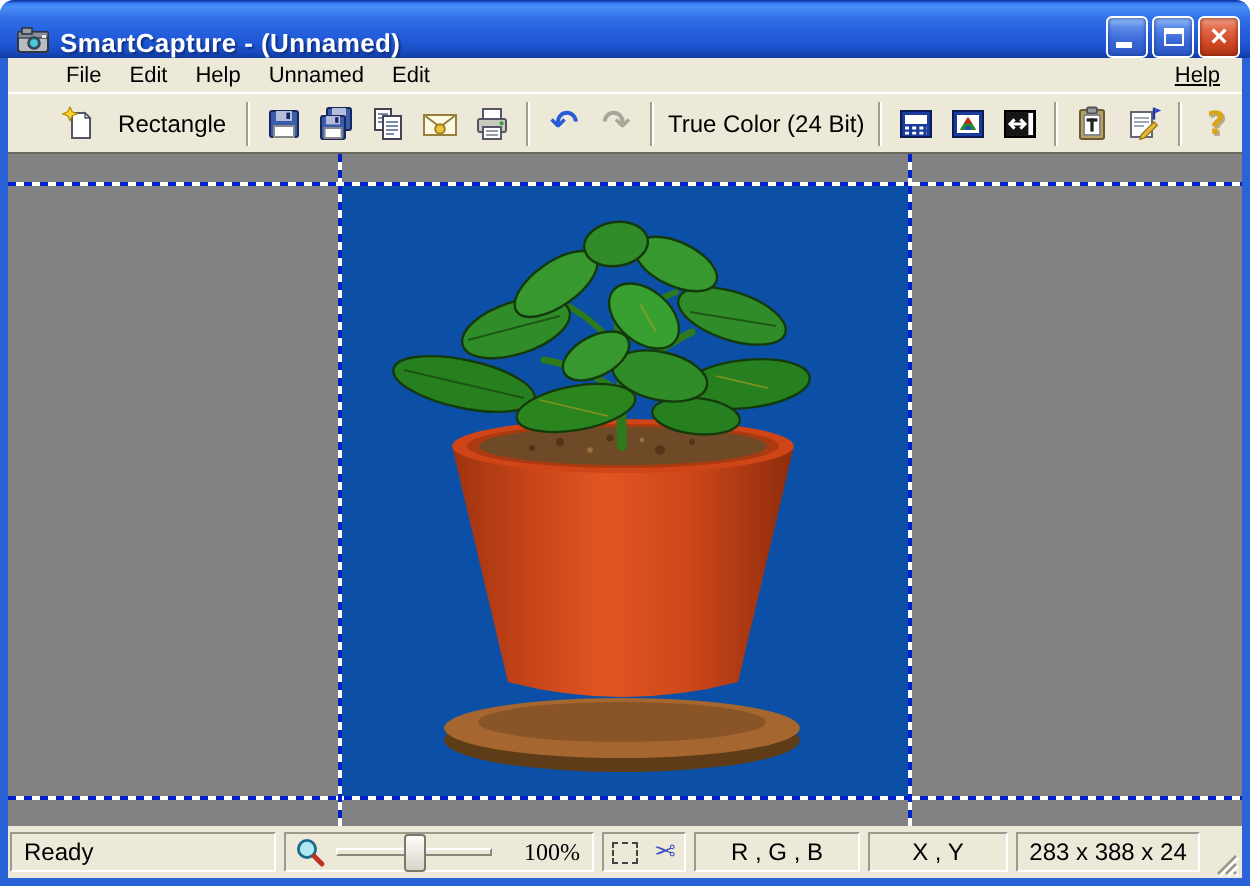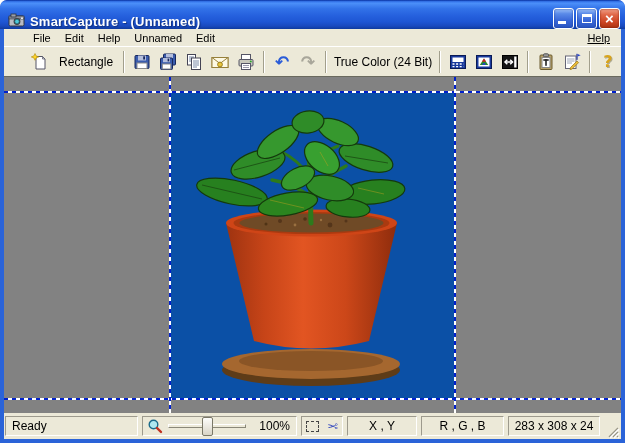--- a/index.html
+++ b/index.html
@@ -99,21 +99,21 @@
   .p-dim   { width: 92px; justify-content: center; }
   .slider-track {
     width: 78px; height: 4px; background: #ECE9D8; position: relative;
     border: 1px solid; border-color: #fff #8a8878 #8a8878 #fff;
   }
   .slider-thumb {
     position: absolute; left: 33px; top: -8px; width: 11px; height: 19px;
     background: linear-gradient(180deg,#fdfdfb,#d9d5c7);
     border: 1px solid #7a7868; border-radius: 2px;
   }
-  .zoom-val { margin-left: auto; padding-right: 2px; }
+  .zoom-val { margin-left: auto; padding-right: 2px; font-family: Liberation Serif, serif; }
   .marquee-ic { width: 13px; height: 11px; border: 1px dashed #444; }
   .scissors { color: #3a4fc0; font-family: "DejaVu Sans", sans-serif; font-size: 13px; transform: scaleX(-1); display:inline-block; }
   .grip { margin-left: auto; margin-right: 1px; align-self: flex-end; }
 </style>
 </head>
 <body>
 
 <div class="window">
 
   <div class="titlebar">
@@ -383,30 +383,30 @@
         <div class="slider-thumb"></div>
       </div>
       <span class="zoom-val">100%</span>
     </div>
 
     <div class="spanel p-tools">
       <span class="marquee-ic"></span>
       <span class="scissors">✂</span>
     </div>
 
+    <div class="spanel p-rgb">
+      <span>R , G , B</span>
+    </div>
+
     <div class="spanel p-xy">
       <span>X , Y</span>
     </div>
 
-    <div class="spanel p-rgb">
-      <span>R , G , B</span>
-    </div>
-
     <div class="spanel p-dim">
-      <span>283 x 308 x 24</span>
+      <span>283 x 388 x 24</span>
     </div>
 
     <svg class="grip" width="15" height="15" viewBox="0 0 15 15">
       <g stroke-width="1.4">
         <line x1="13" y1="4" x2="4" y2="13" stroke="#9a9788"></line>
         <line x1="14" y1="5" x2="5" y2="14" stroke="#ffffff"></line>
         <line x1="13" y1="8" x2="8" y2="13" stroke="#9a9788"></line>
         <line x1="14" y1="9" x2="9" y2="14" stroke="#ffffff"></line>
         <line x1="13" y1="12" x2="12" y2="13" stroke="#9a9788"></line>
         <line x1="14" y1="13" x2="13" y2="14" stroke="#ffffff"></line>

